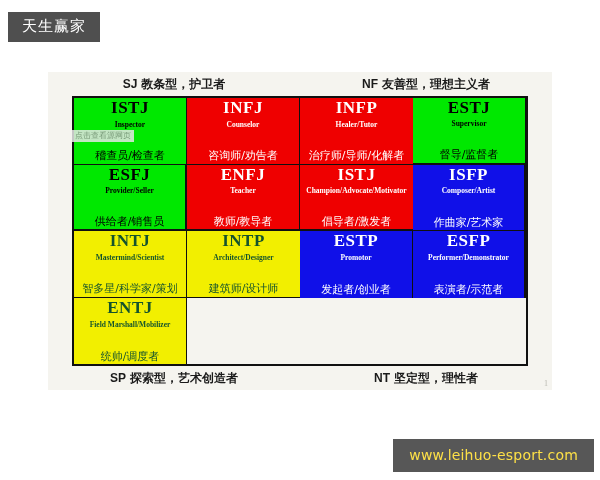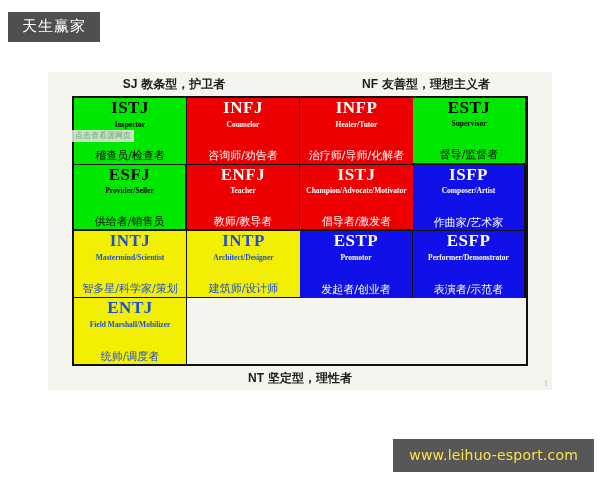--- a/index.html
+++ b/index.html
@@ -129,21 +129,21 @@
     font-size: 11px;
     line-height: 1.1;
     margin-top: 20px;
     white-space: nowrap;
   }
 
   
   .q-green { background: #00e800; color: #000000; }
   .q-red   { background: #ef0000; color: #ffffff; }
   .q-blue  { background: #1010e8; color: #ffffff; }
-  .q-yellow{ background: #f2ef00; color: #1d4ed8; }
+  .q-yellow{ background: #f2ef00; color: #14532d; }
 
   
   .source-hint {
     position: absolute;
     left: -2px;
     top: 32px;
     background: #e6e6e6;
     color: #8c8c8c;
     font-family: "DejaVu Sans", sans-serif;
     font-size: 8px;
@@ -249,20 +249,24 @@
     </div>
     <div class="cell q-yellow row-last">
       <div class="code">ENTJ</div>
       <div class="eng">Field Marshall/Mobilizer</div>
       <div class="cn">统帅/调度者</div>
     </div>
   </div>
 
   <div class="axis-label-row">
     <div class="axis-label">
+      <span class="tag">SP</span>
+      <span>探索型，艺术创造者</span>
+    </div>
+    <div class="axis-label">
       <span class="tag">NT</span>
       <span>坚定型，理性者</span>
     </div>
   </div>
 
   <div class="page-mark">1</div>
 </div>
 
 <div class="watermark">www.leihuo-esport.com</div>
 

